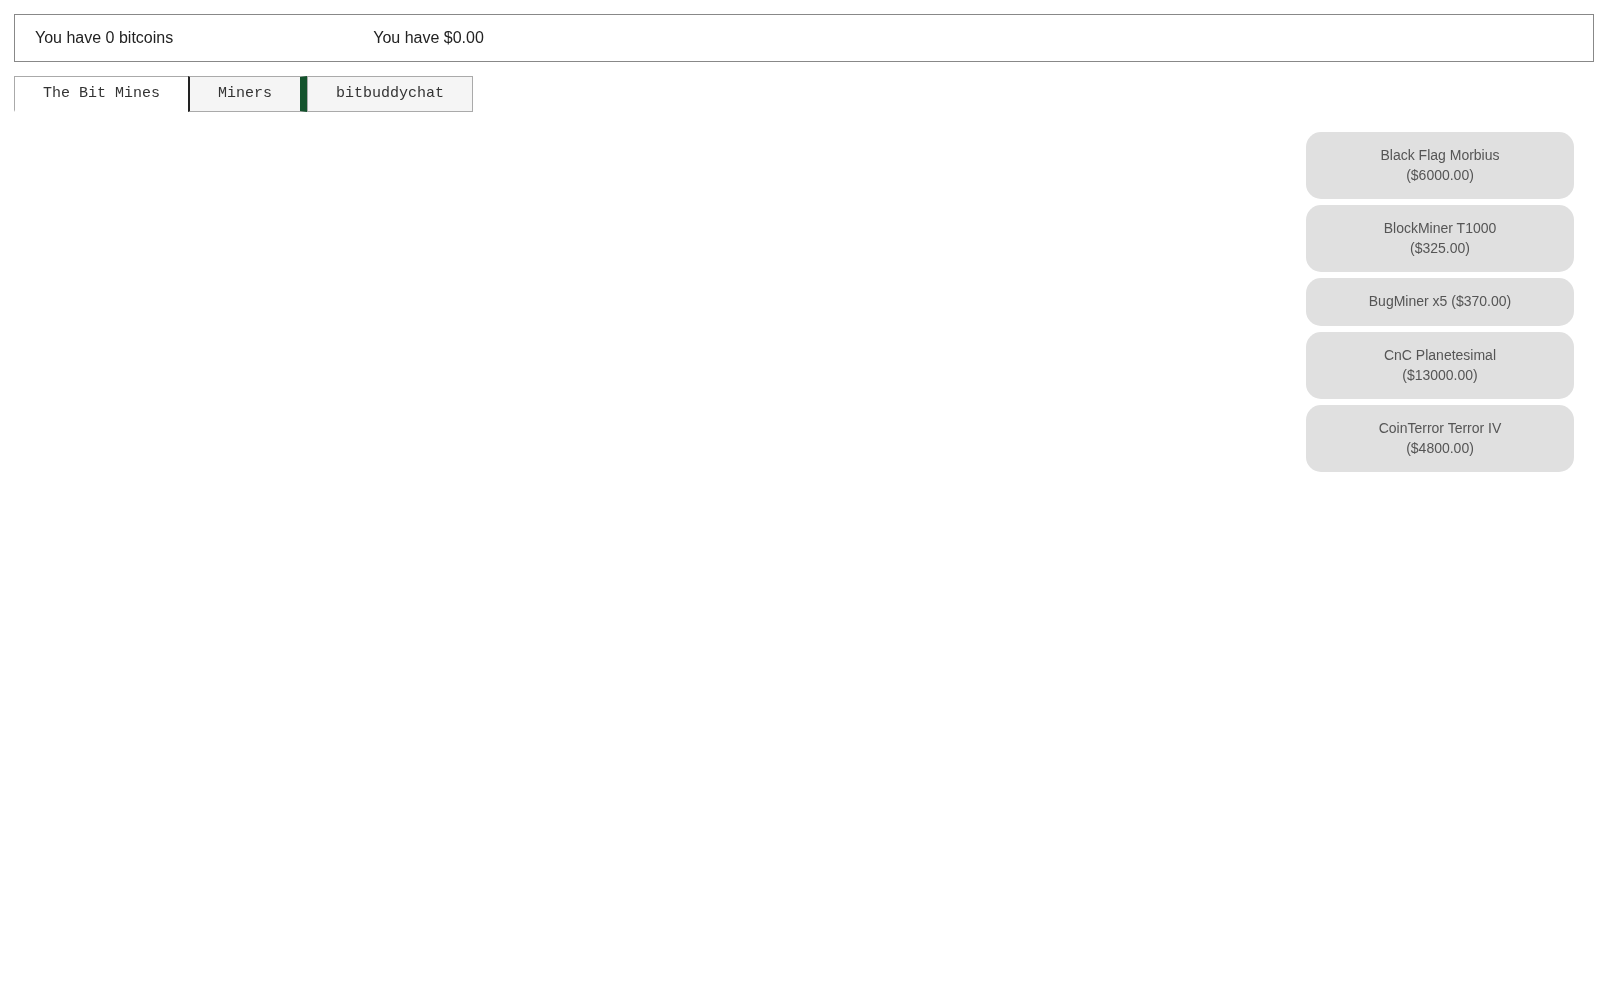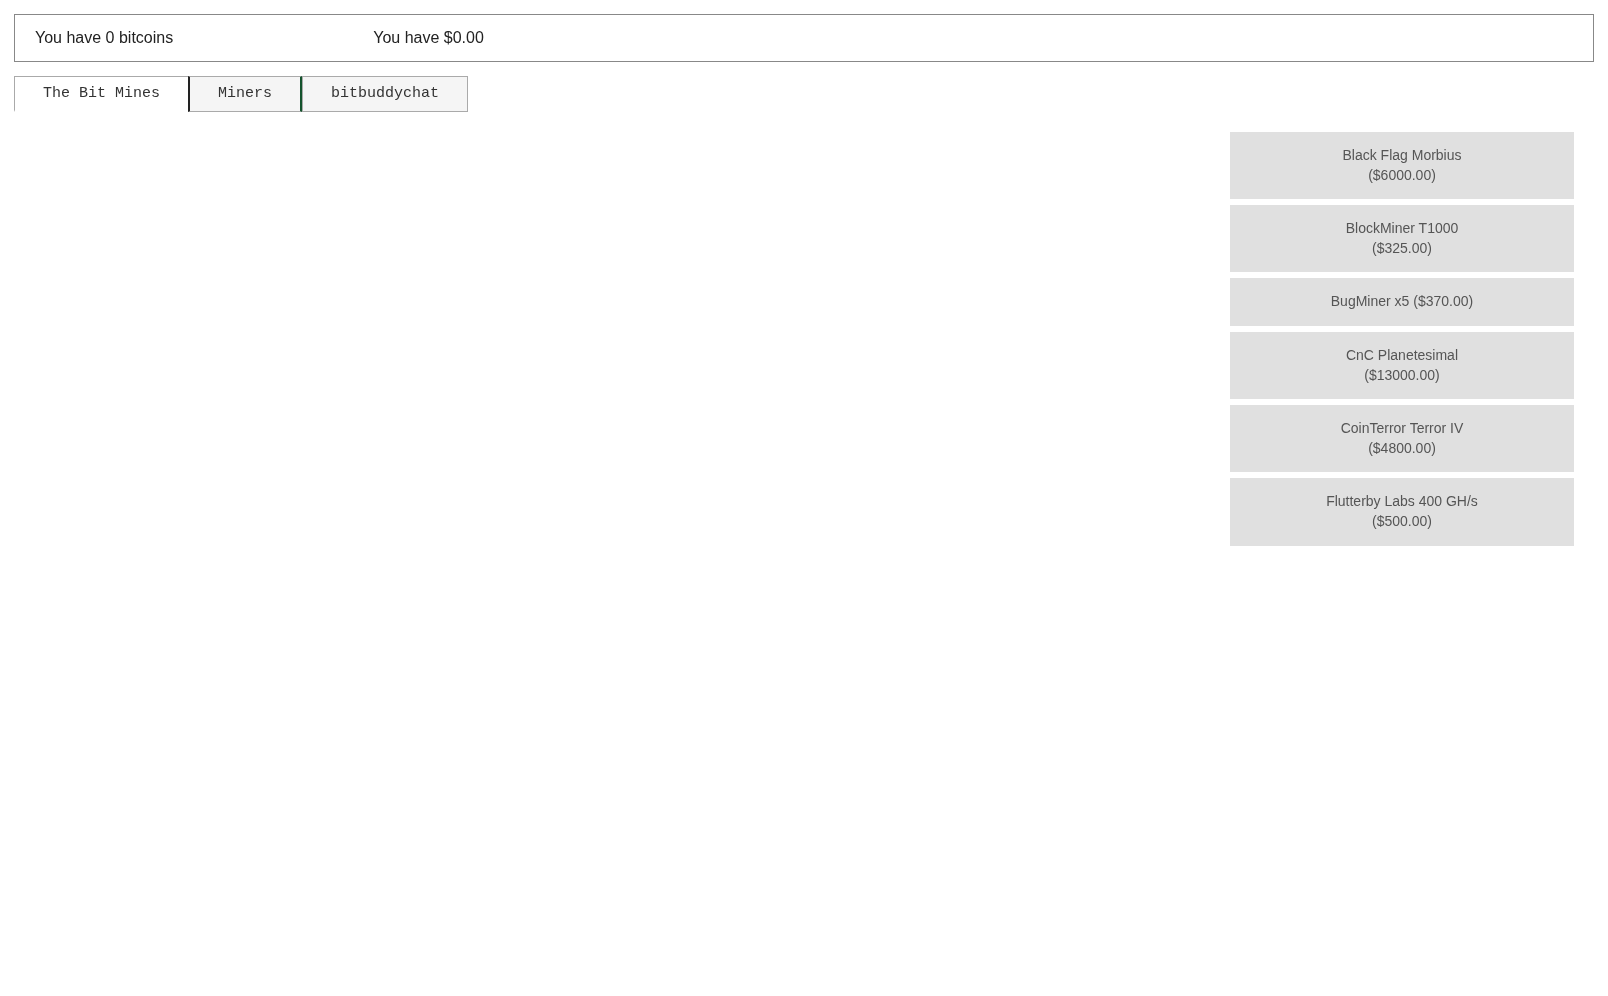--- a/index.html
+++ b/index.html
@@ -51,21 +51,21 @@
     }
 
     .tab.active {
       background: #ffffff;
       border-bottom: 2px solid #ffffff;
       font-weight: normal;
     }
 
     .tab:nth-child(2) {
       border-left: 2px solid #222;
-      border-right: 2px solid #14532d;
+      border-right: 7px solid #14532d;
     }
 
     .main-content {
       display: flex;
       flex-direction: row;
       margin-top: 20px;
       padding: 0 14px;
     }
 
     .left-area {
@@ -77,23 +77,23 @@
       flex-direction: column;
       gap: 6px;
       align-items: flex-end;
       min-width: 340px;
       margin-right: 20px;
     }
 
     .miner-button {
       background: #e0e0e0;
       border: none;
-      border-radius: 0;
+      border-radius: 15px;
       padding: 14px 20px;
-      width: 344px;
+      width: 268px;
       text-align: center;
       cursor: pointer;
       font-size: 14px;
       color: #555;
       line-height: 1.4;
     }
   </style>
 </head>
 <body>
 
@@ -110,15 +110,14 @@
 
 <div class="main-content">
   <div class="left-area"></div>
   <div class="miners-list">
 
   <button class="miner-button">Black Flag Morbius<br>($6000.00)</button>
       <button class="miner-button">BlockMiner T1000<br>($325.00)</button>
       <button class="miner-button">BugMiner x5 ($370.00)</button>
       <button class="miner-button">CnC Planetesimal<br>($13000.00)</button>
       <button class="miner-button">CoinTerror Terror IV<br>($4800.00)</button>
-      <button class="miner-button">Flutterby Labs 400 GH/s<br>($500.00)</button>
     </div>
 </div>
 
 </body></html>

